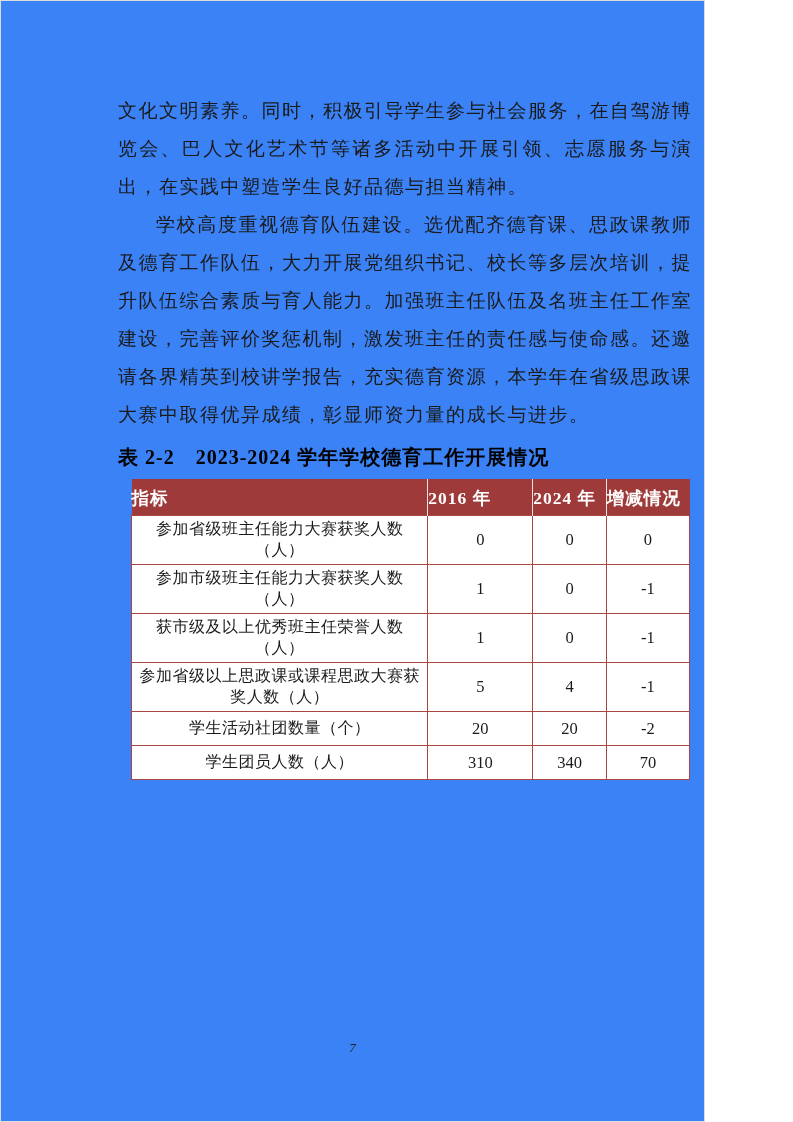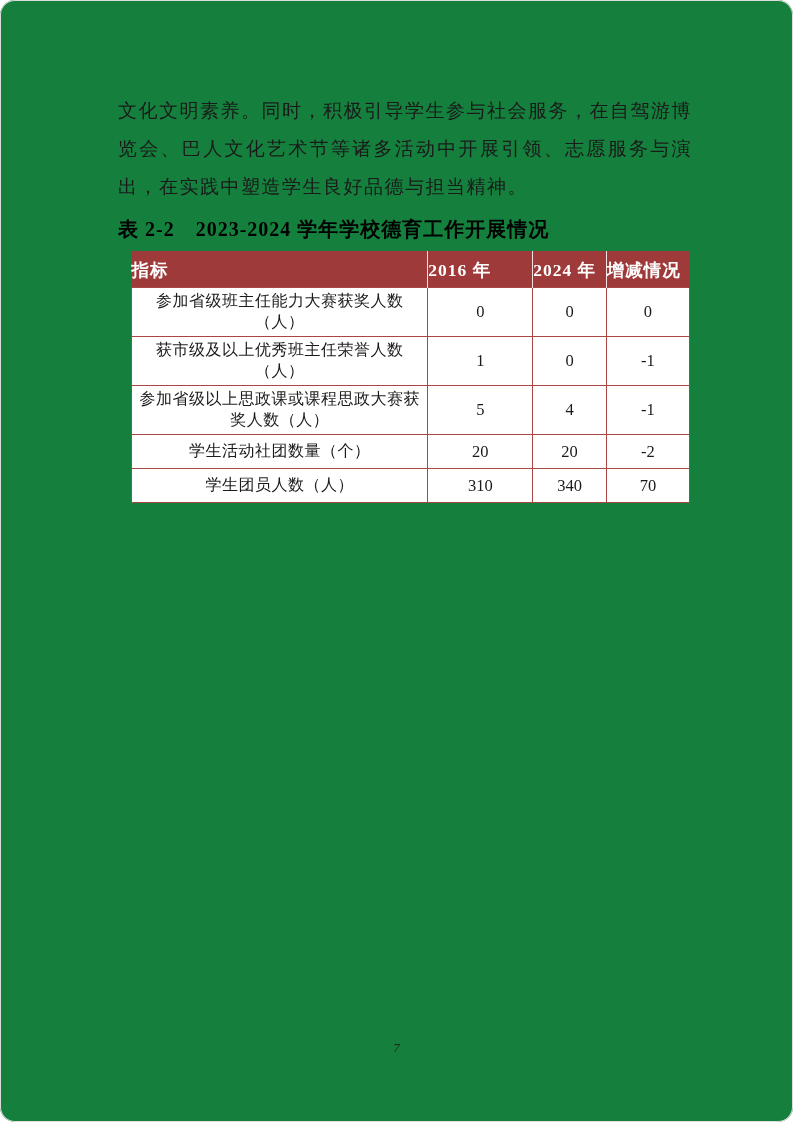--- a/index.html
+++ b/index.html
@@ -5,27 +5,26 @@
   :root{
     --header-bg:#9e3b3a;
     --border:#a94643;
     --header-text:#ffffff;
     --text:#1a1a1a;
   }
   *{margin:0;padding:0;box-sizing:border-box;}
   html,body{background:#ffffff;}
   .page{
     position:relative;
-    width:793px;height:1122px;
-    background:#15803d;
+    width:705px;height:1122px;
+    background:#3b82f6;
     box-shadow:inset 0 0 0 1px #dcdcdc;
     overflow:hidden;
     font-family:"Liberation Serif","DejaVu Serif",serif;
     color:var(--text);
-    border-radius:15px;
   }
   .content{
     position:absolute;
     left:118px;top:92px;width:574px;
   }
   .body-para{
     font-size:19px;
     line-height:38px;
     letter-spacing:1.5px;
     text-align:justify;
@@ -84,20 +83,21 @@
     color:#222222;
   }
 </style>
 </head>
 <body>
 
 <div class="page">
   <div class="content">
 
     <p class="body-para">文化文明素养。同时，积极引导学生参与社会服务，在自驾游博览会、巴人文化艺术节等诸多活动中开展引领、志愿服务与演出，在实践中塑造学生良好品德与担当精神。</p>
+    <p class="body-para indent">学校高度重视德育队伍建设。选优配齐德育课、思政课教师及德育工作队伍，大力开展党组织书记、校长等多层次培训，提升队伍综合素质与育人能力。加强班主任队伍及名班主任工作室建设，完善评价奖惩机制，激发班主任的责任感与使命感。还邀请各界精英到校讲学报告，充实德育资源，本学年在省级思政课大赛中取得优异成绩，彰显师资力量的成长与进步。</p>
 
     <div class="table-caption">表 2-2　2023-2024 学年学校德育工作开展情况</div>
 
     <table class="data-table">
       <colgroup>
         <col style="width:53.1%">
         <col style="width:18.8%">
         <col style="width:13.2%">
         <col style="width:14.9%">
       </colgroup>
@@ -108,20 +108,26 @@
           <th>2024 年</th>
           <th>增减情况</th>
         </tr>
       </thead>
       <tbody>
         <tr>
           <td>参加省级班主任能力大赛获奖人数（人）</td>
           <td class="num">0</td>
           <td class="num">0</td>
           <td class="num">0</td>
+        </tr>
+        <tr>
+          <td>参加市级班主任能力大赛获奖人数（人）</td>
+          <td class="num">1</td>
+          <td class="num">0</td>
+          <td class="num">-1</td>
         </tr>
         <tr>
           <td>获市级及以上优秀班主任荣誉人数（人）</td>
           <td class="num">1</td>
           <td class="num">0</td>
           <td class="num">-1</td>
         </tr>
         <tr>
           <td>参加省级以上思政课或课程思政大赛获奖人数（人）</td>
           <td class="num">5</td>

